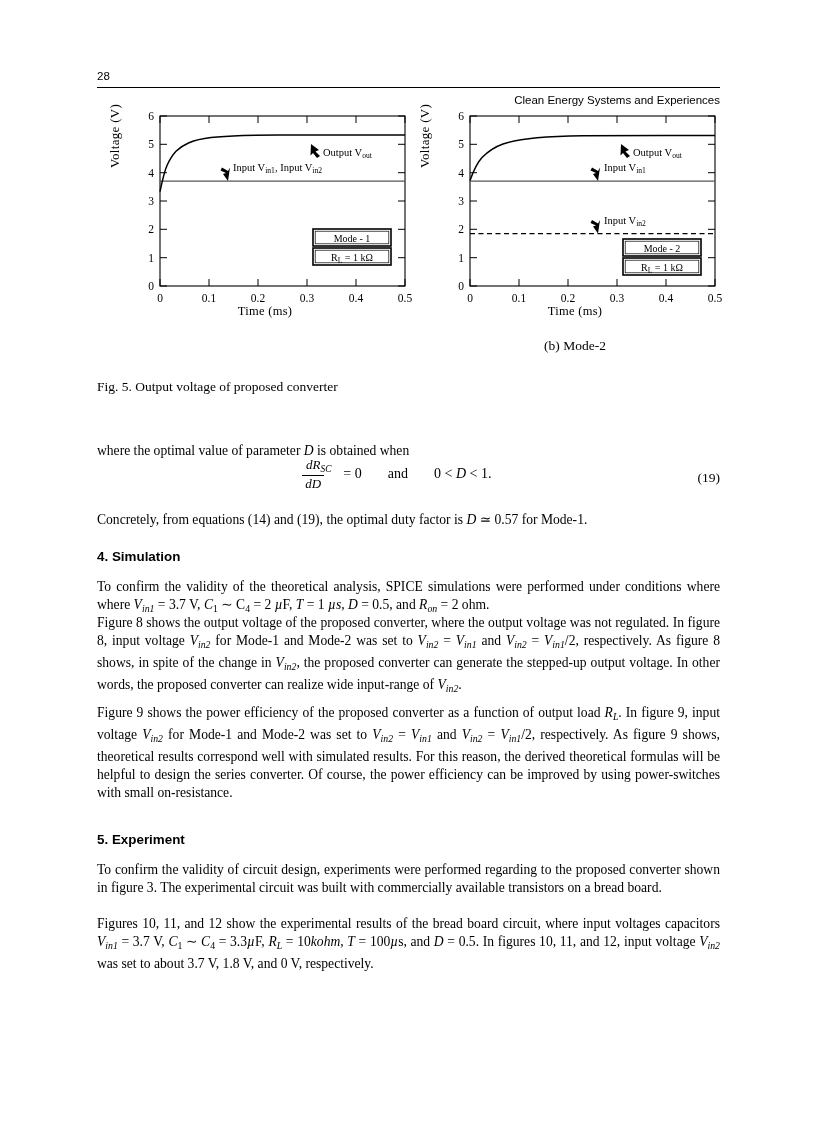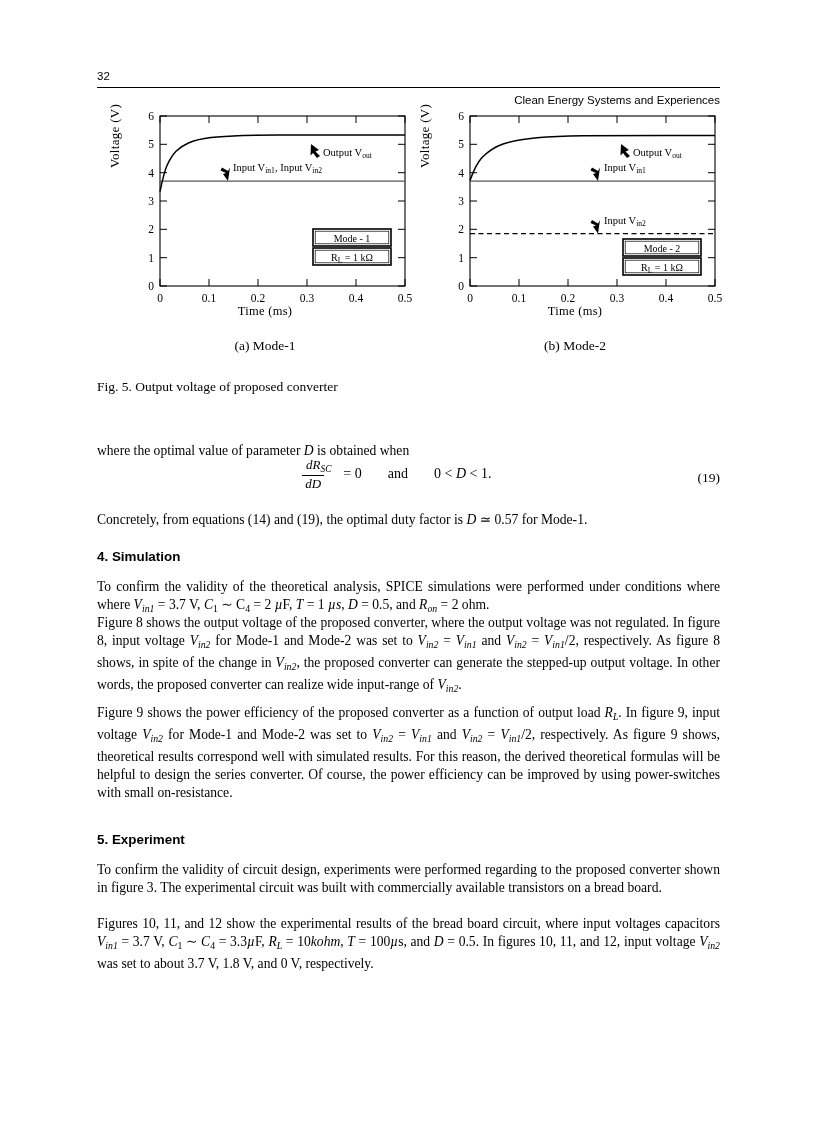--- a/index.html
+++ b/index.html
@@ -168,21 +168,21 @@
   i.mi { font-style: italic; }
   sub.si { font-size: 0.72em; font-style: italic; vertical-align: -0.28em; }
   sub.sn { font-size: 0.72em; font-style: normal; vertical-align: -0.28em; }
 </style>
 </head>
 <body>
 
 <div class="page">
 
   <div class="header">
-    <div class="header-page-num">32</div>
+    <div class="header-page-num">28</div>
     <div class="header-title">Clean Energy Systems and Experiences</div>
     <div class="header-rule"></div>
   </div>
 
   <div class="figure-row">
 
     <div class="chart-wrap left">
       <div class="ylabel">Voltage   (V)</div>
       <svg class="chart-svg" width="300" height="210" viewBox="0 0 300 210">
 
@@ -258,21 +258,20 @@
         <g>
           <rect x="198" y="121" width="78" height="17" fill="#fff" stroke="#000" stroke-width="1.6"></rect>
           <rect x="200.2" y="123.2" width="73.6" height="12.6" fill="#fff" stroke="#000" stroke-width="0.7"></rect>
           <text x="237" y="133.5" font-family="Liberation Serif, serif" font-size="10" text-anchor="middle">Mode - 1</text>
           <rect x="198" y="140" width="78" height="17" fill="#fff" stroke="#000" stroke-width="1.6"></rect>
           <rect x="200.2" y="142.2" width="73.6" height="12.6" fill="#fff" stroke="#000" stroke-width="0.7"></rect>
           <text x="237" y="152.5" font-family="Liberation Serif, serif" font-size="10" text-anchor="middle">R<tspan font-size="7.6" baseline-shift="-2">L</tspan> = 1 kΩ</text>
         </g>
       </svg>
       <div class="xlabel">Time    (ms)</div>
-      <div class="subcap">(a) Mode-1</div>
     </div>
 
     <div class="chart-wrap right">
       <div class="ylabel">Voltage   (V)</div>
       <svg class="chart-svg" width="300" height="210" viewBox="0 0 300 210">
         <rect x="45" y="8" width="245" height="170" fill="#ffffff" stroke="#000" stroke-width="1.1"></rect>
 
         <g stroke="#000" stroke-width="1">
           <line x1="45" y1="178" x2="52" y2="178"></line>
             <line x1="290" y1="178" x2="283" y2="178"></line>

